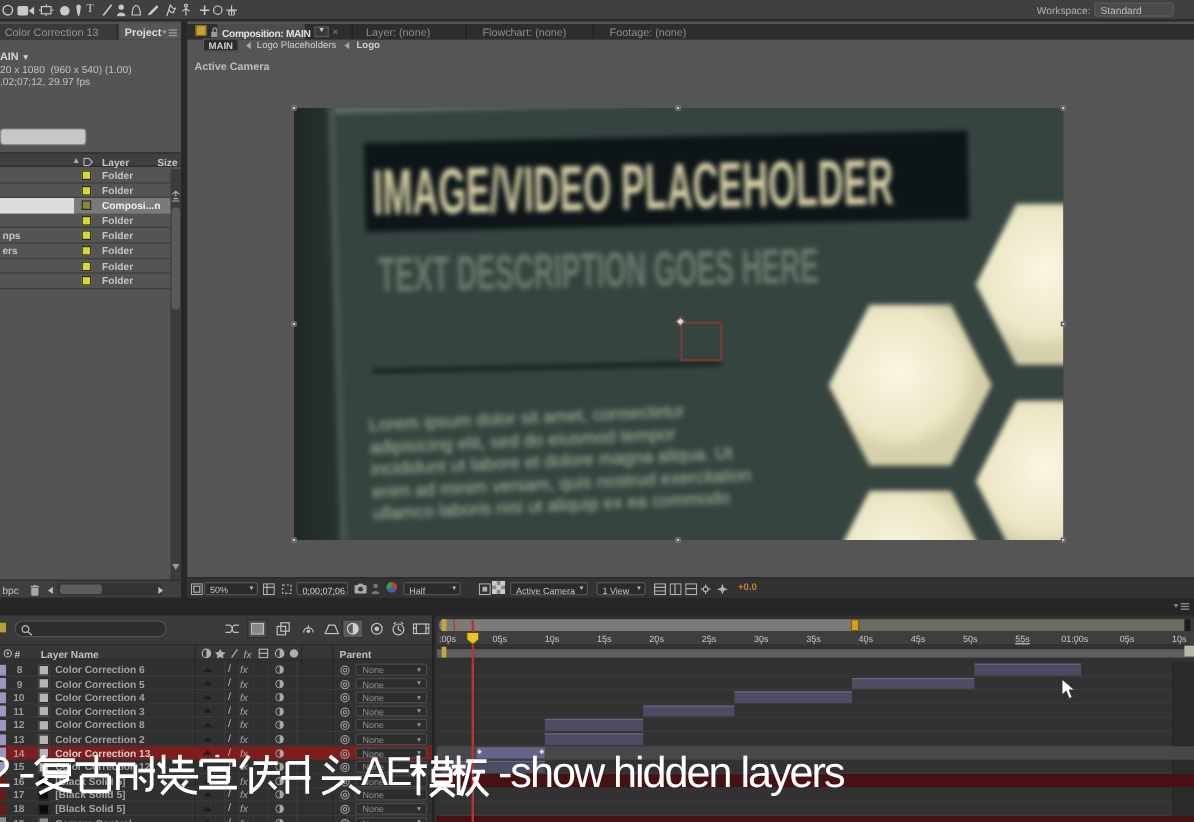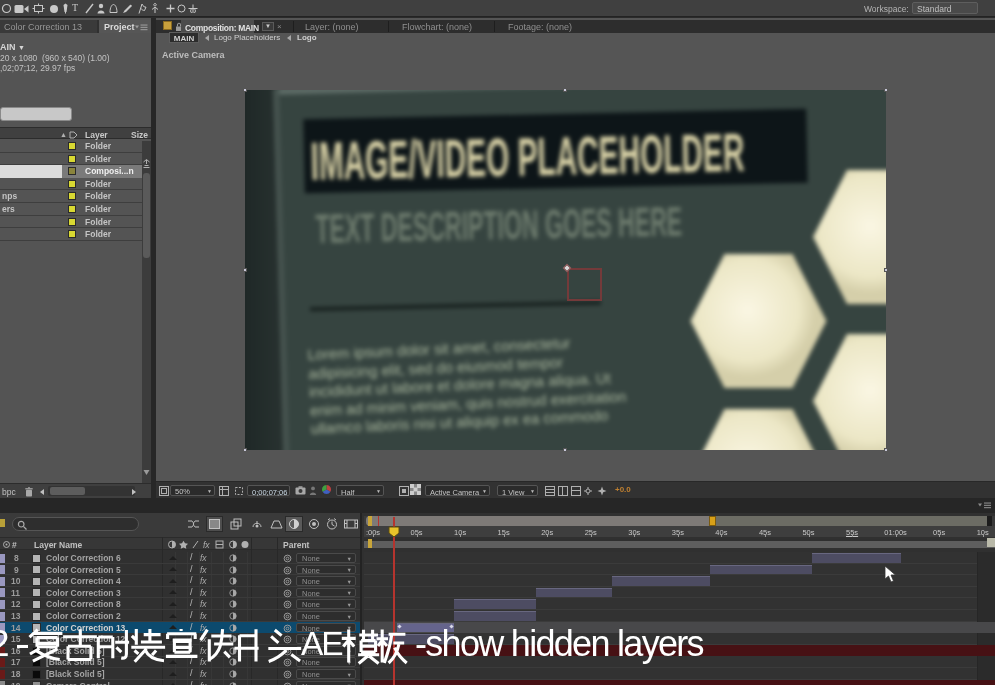--- a/index.html
+++ b/index.html
@@ -571,21 +571,21 @@
             <circle cx="4" cy="4" r="3.2" fill="none" stroke="#a8a8a8" stroke-width="0.8"></circle>
             <path d="M4,0.8 A3.2,3.2 0 0 1 4,7.2 Z" fill="#a8a8a8"></path>
           </svg>
         </span>
         <svg class="abs" style="left:283px;top:2px;" width="9" height="9">
           <circle cx="4.5" cy="4.5" r="3.4" fill="none" stroke="#999"></circle>
           <circle cx="4.5" cy="4.5" r="1.4" fill="none" stroke="#999"></circle>
         </svg>
         <div class="abs" style="left:296px;top:1px;width:60px;height:9.5px;background:#2d2d2d;border:1px solid #4a4a4a;border-radius:2px;color:#909090;font-size:7.5px;padding-left:5px;">None<span style="position:absolute;right:3px;top:1.5px;font-size:5.5px;color:#999;">▼</span></div>
       </div>
-      <div class="abs" style="left:0;top:108.6px;width:360px;height:11.6px;background:#0c4a6e;">
+      <div class="abs" style="left:0;top:108.6px;width:360px;height:11.6px;background:#7f1d1d;">
         <div class="abs" style="left:0;top:1.5px;width:5px;height:9px;background:#9a98c0;"></div>
         <span class="abs" style="left:11px;top:1px;color:#9c9c9c;font-size:8.5px;font-weight:bold;">14</span>
         <div class="abs" style="left:32px;top:1.5px;width:9px;height:9px;background:#b5b5b5;border:1px solid #2a2a2a;"></div>
         <span class="abs" style="left:46px;top:1px;color:#d0d0d0;font-size:8.5px;font-weight:bold;white-space:nowrap;">Color Correction 13</span>
         <span class="abs" style="left:168px;top:2.5px;width:10px;height:7px;">
           <svg width="10" height="7">
             <polygon points="1,5 5,1 9,5" fill="#1e1e1e"></polygon>
           </svg>
         </span>
         <span class="abs" style="left:190px;top:0px;color:#bbb;font-size:9px;">/</span>

